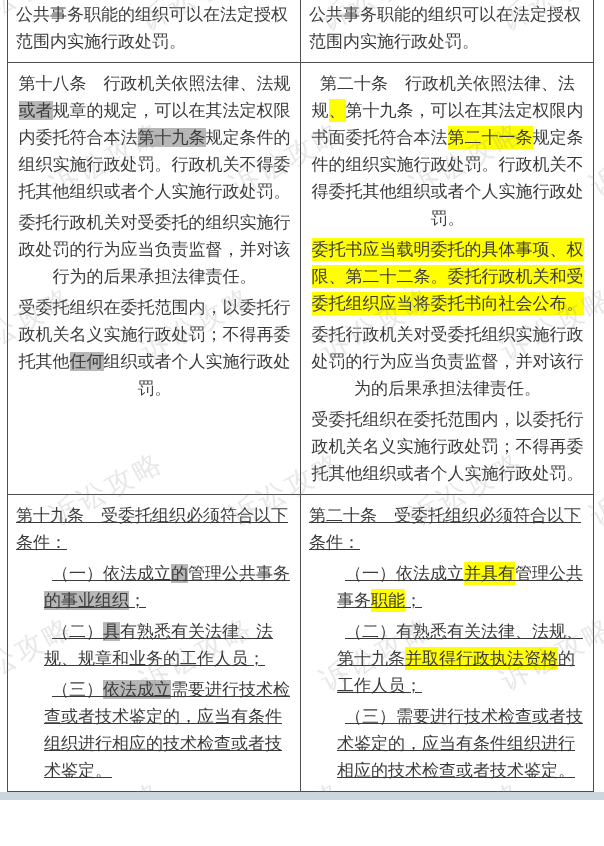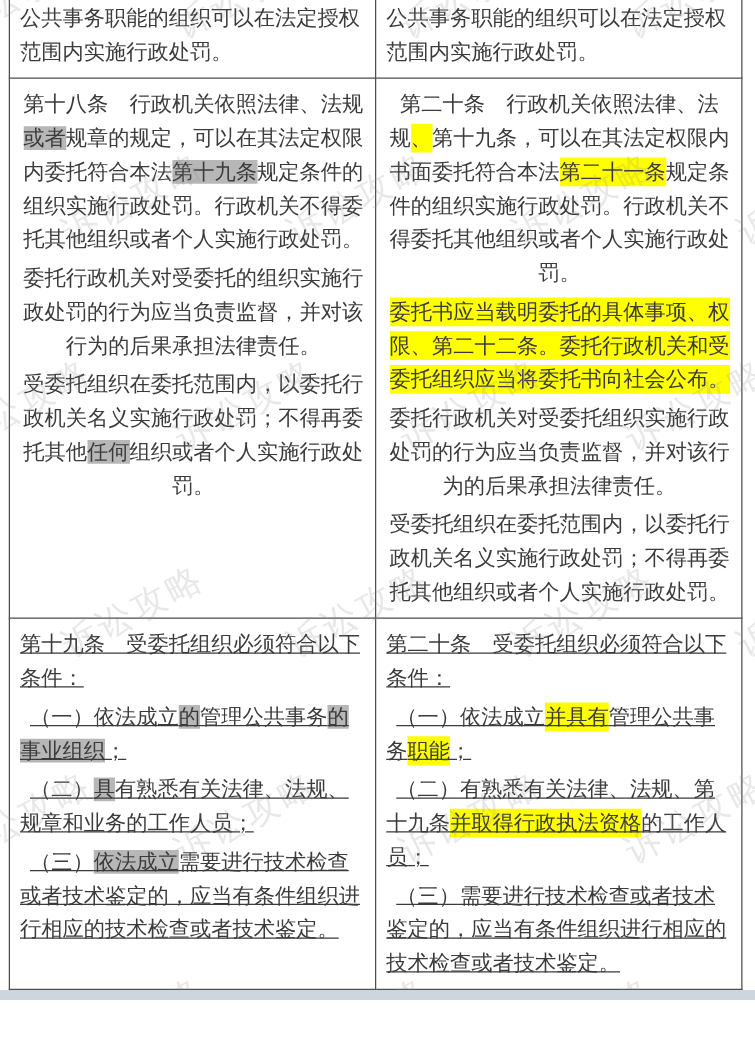--- a/index.html
+++ b/index.html
@@ -27,21 +27,21 @@
     box-sizing:border-box;
     word-break:break-all;
     overflow:hidden;
   }
   tr.r0 td{border-top:none;height:62px;padding-top:3px;}
   tr.r1 td{height:410px;text-align:center;}
   tr.r2 td{height:268px;text-decoration:underline;}
   tr.r3 td{height:37px;padding:0 4px;vertical-align:middle;}
   tr.r4 td{height:71px;}
   p.para{margin:0 0 4px 0;}
-  p.item{text-indent:8px;}
+  p.item{text-indent:8px;margin-left:28px;}
   p.heading{margin:0;text-align:center;font-weight:bold;}
   .hl-gray{background:var(--hl-old,#b7b7b7);}
   .hl-yellow{background:var(--hl-new,#ffff00);padding:2px 0;}
   .watermarks{
     position:absolute;inset:0;z-index:4;pointer-events:none;overflow:hidden;
   }
   .wm{
     position:absolute;
     font-size:28px;
     letter-spacing:3px;

